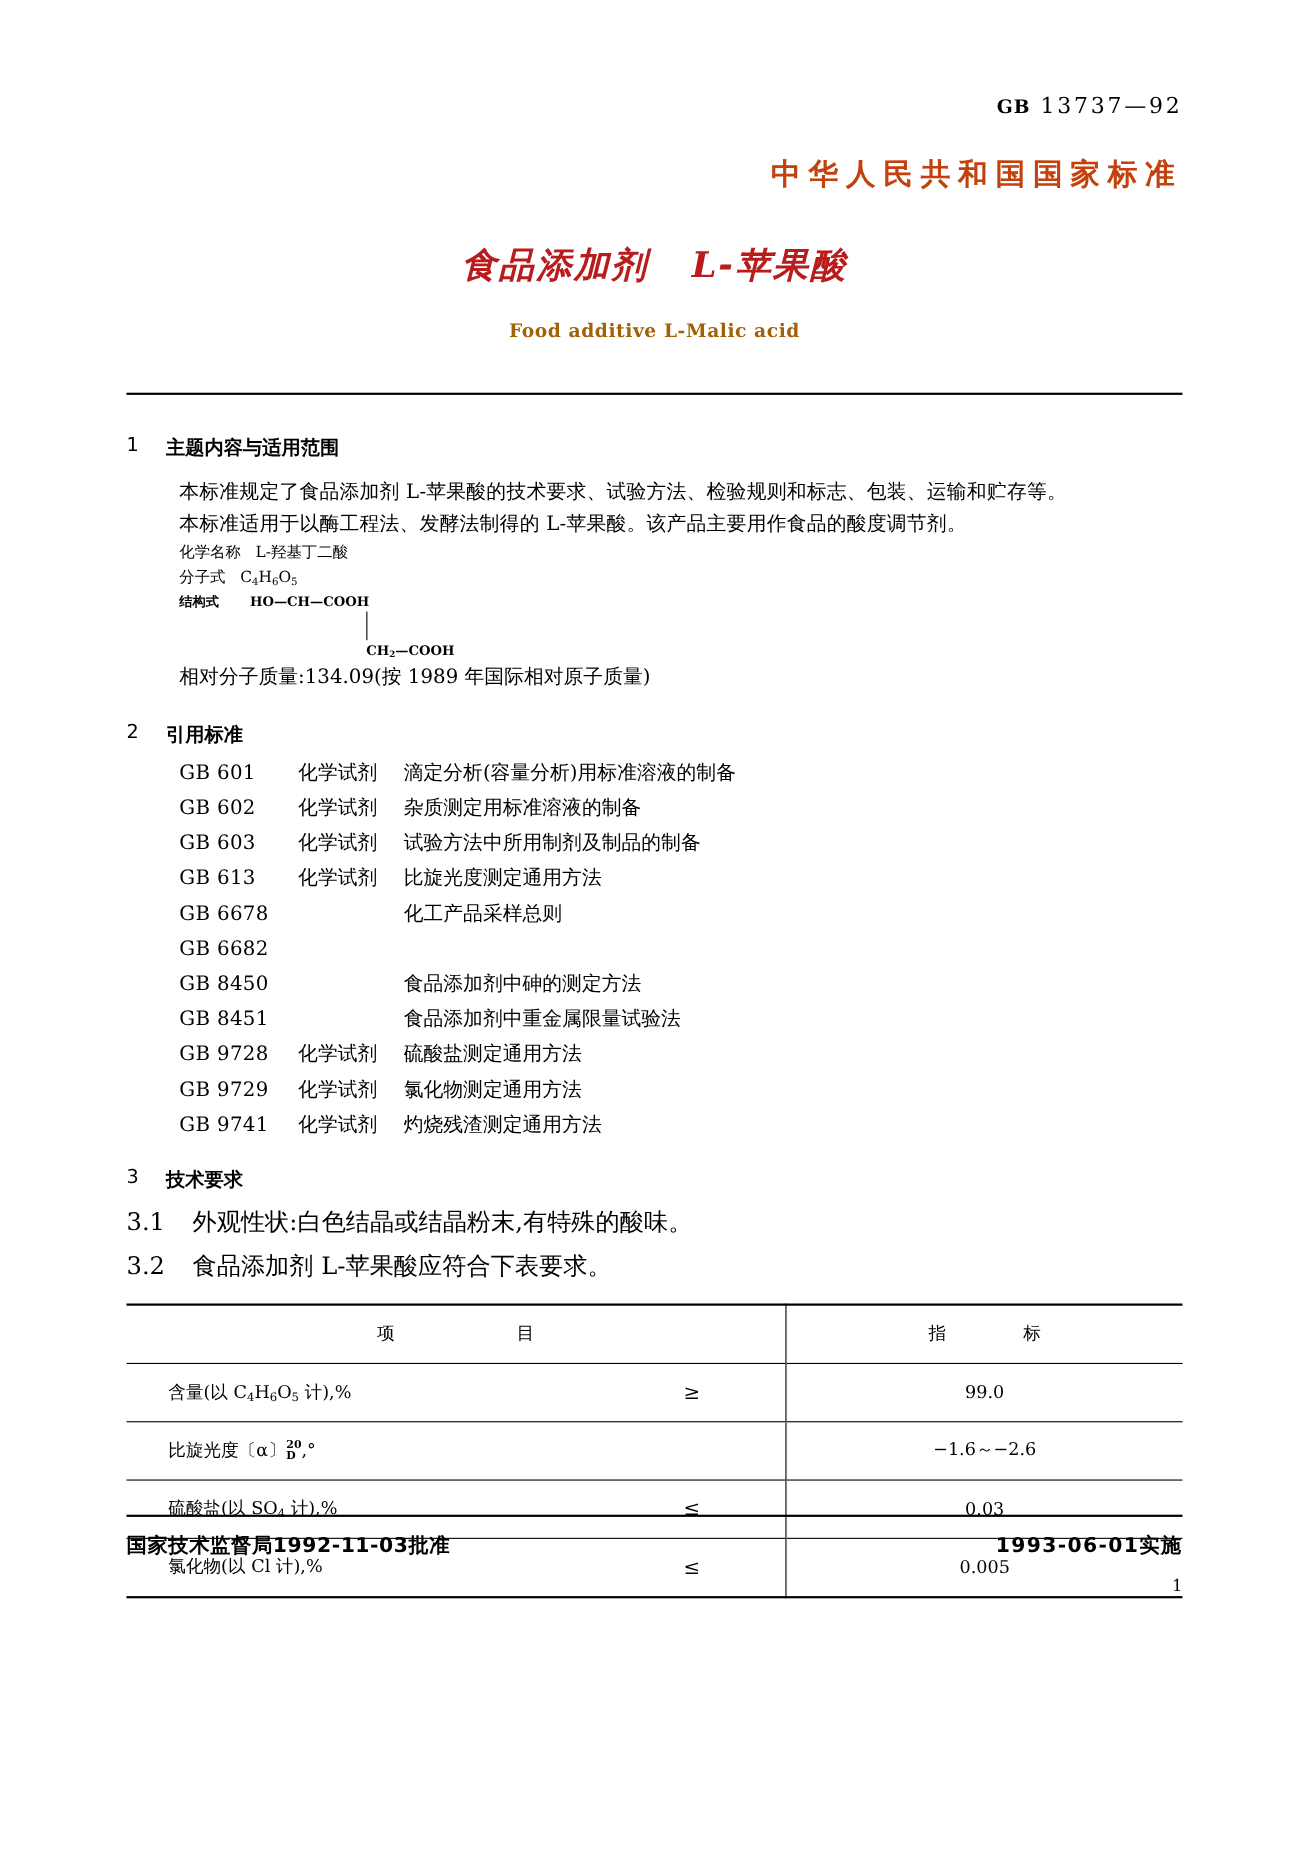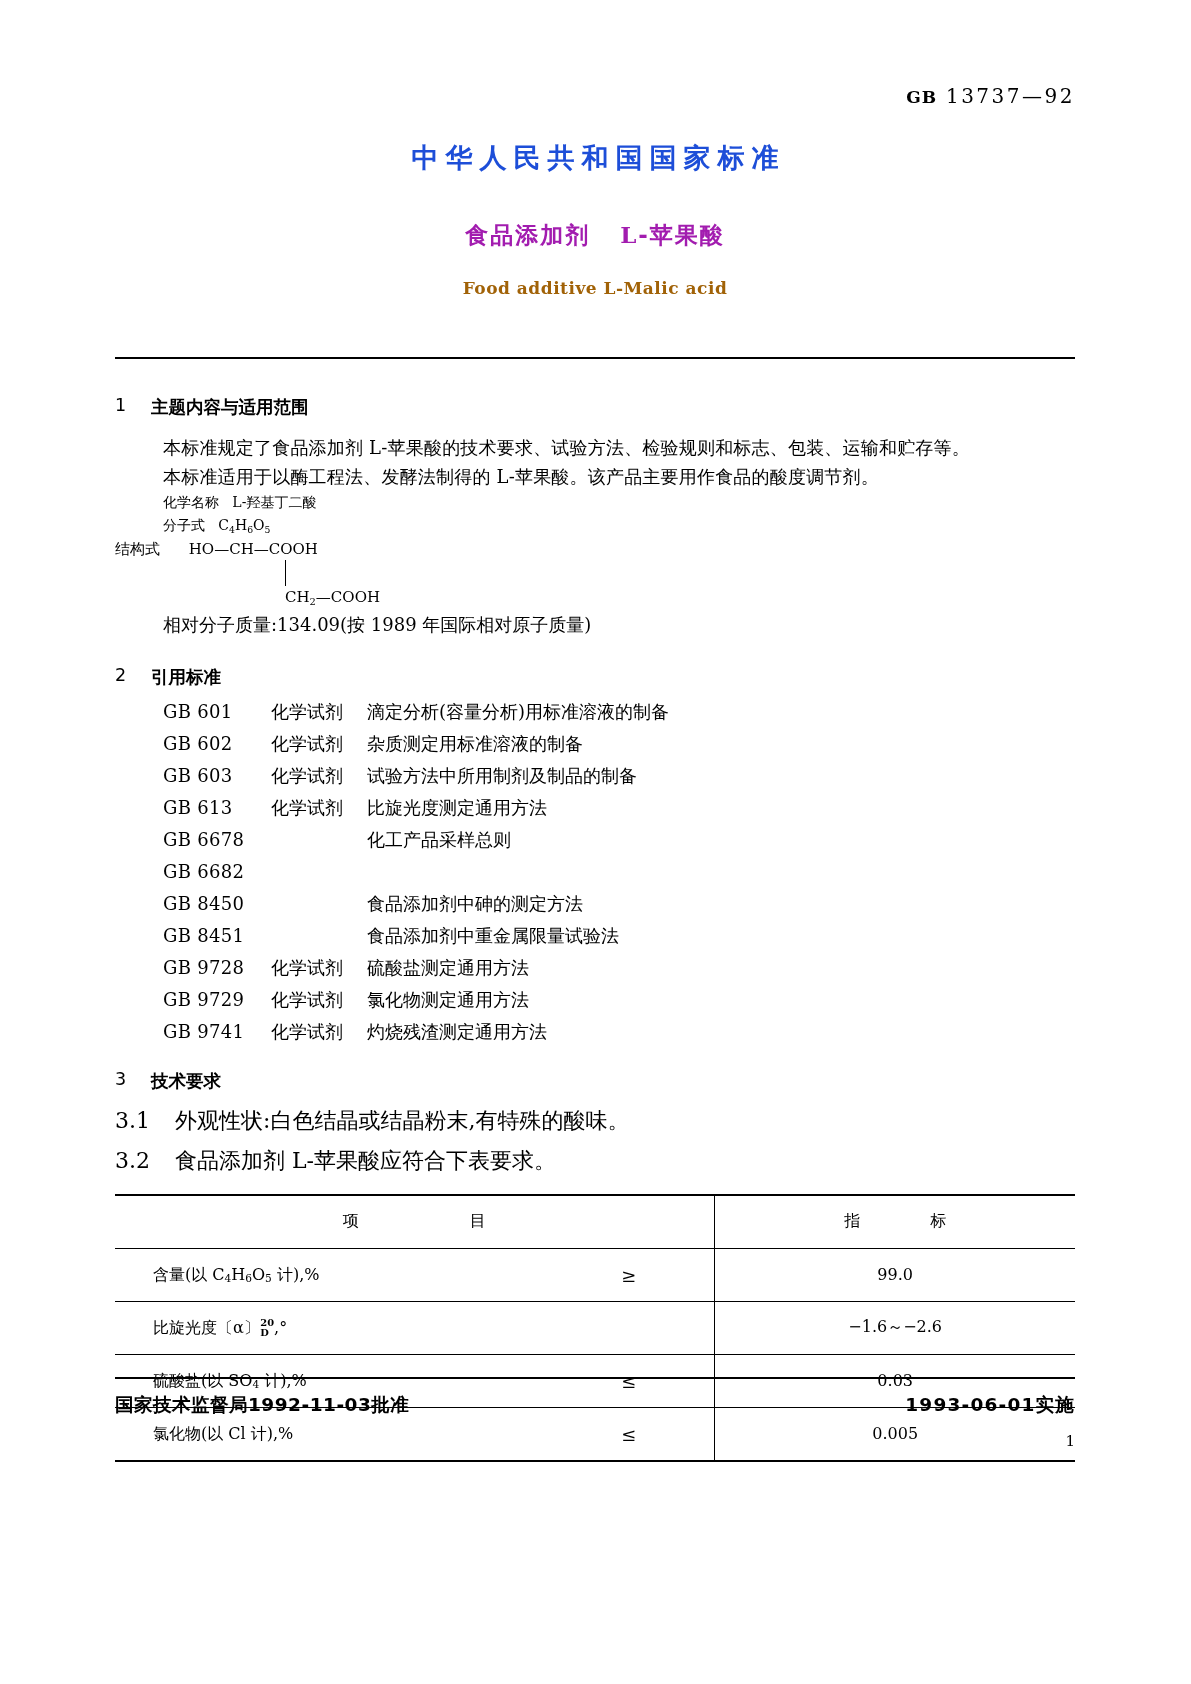--- a/index.html
+++ b/index.html
@@ -33,30 +33,32 @@
     left: 0;
     top: 140px;
     width: 960px;
     text-align: center;
   }
   .nat-title {
     font-family: "DejaVu Sans", "Liberation Sans", sans-serif;
     font-weight: bold;
     font-size: 27px;
     letter-spacing: 7px;
-    color: #1d4ed8;
+    color: #c2410c;
     padding-left: 7px;
+    text-align: right;
   }
   .doc-title {
     margin-top: 44px;
     font-family: "DejaVu Sans", "Liberation Sans", sans-serif;
     font-weight: bold;
-    font-size: 23px;
+    font-size: 32px;
     letter-spacing: 2px;
-    color: #a21caf;
+    color: #b91c1c;
+    font-style: italic;
   }
   .doc-title .lat {
     font-family: "DejaVu Serif", "Liberation Serif", serif;
   }
   .doc-subtitle {
     margin-top: 27px;
     font-family: "DejaVu Serif", "Liberation Serif", serif;
     font-weight: bold;
     font-size: 17px;
     letter-spacing: 0.5px;
@@ -127,22 +129,24 @@
     margin-left: 48px;
     white-space: nowrap;
   }
   .kvline .lat {
     font-family: "DejaVu Serif", "Liberation Serif", serif;
   }
   sub { font-size: 0.66em; vertical-align: -0.28em; }
 
   
   .struct {
-    font-size: 15px;
+    margin-left: 48px;
+    font-size: 12px;
     line-height: 1.5;
+    font-weight: bold;
   }
   .struct-row1 { white-space: nowrap; }
   .struct-label { display: inline-block; }
   .struct-body { display: inline-block; padding-left: 24px; }
   .struct-bond {
     margin-left: 0;
     height: 26px;
     position: relative;
   }
   .struct-bond i {

